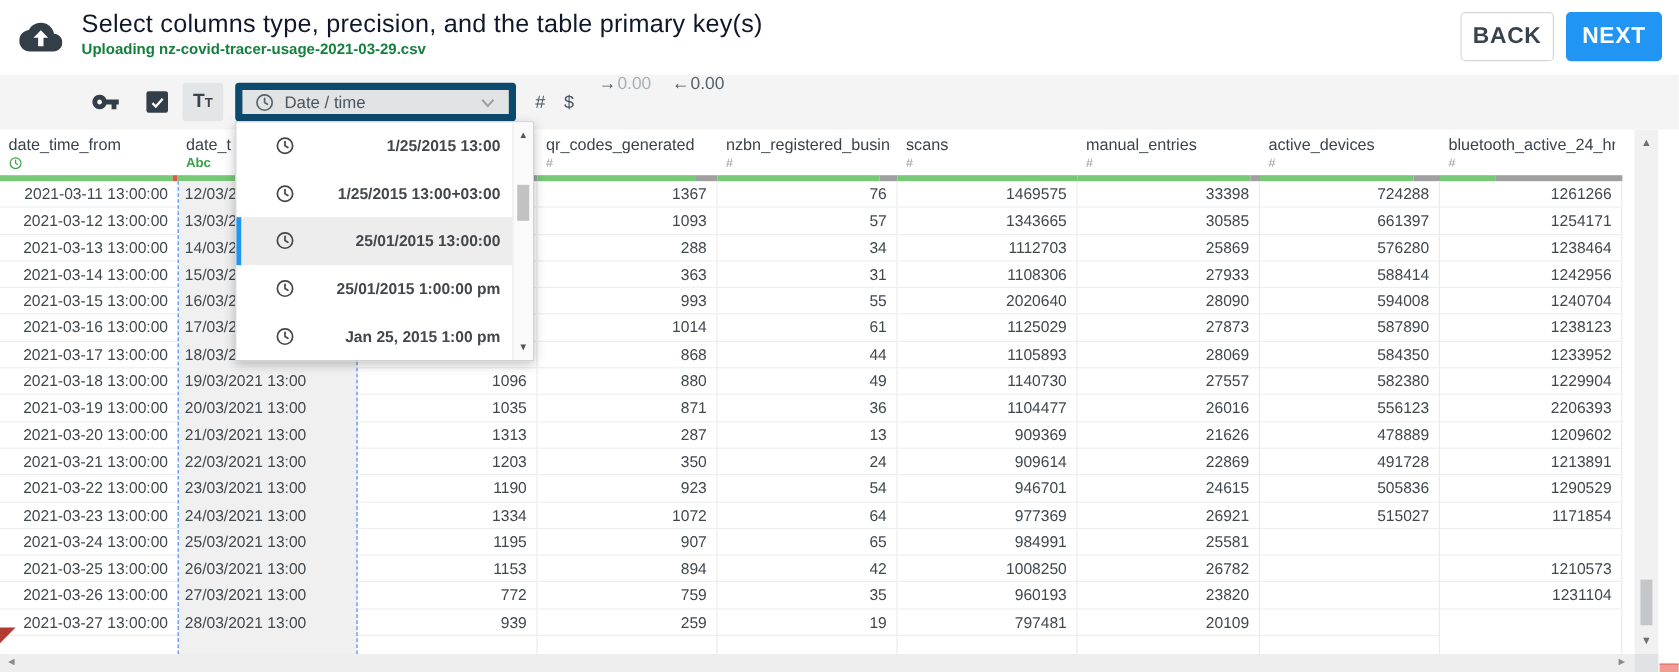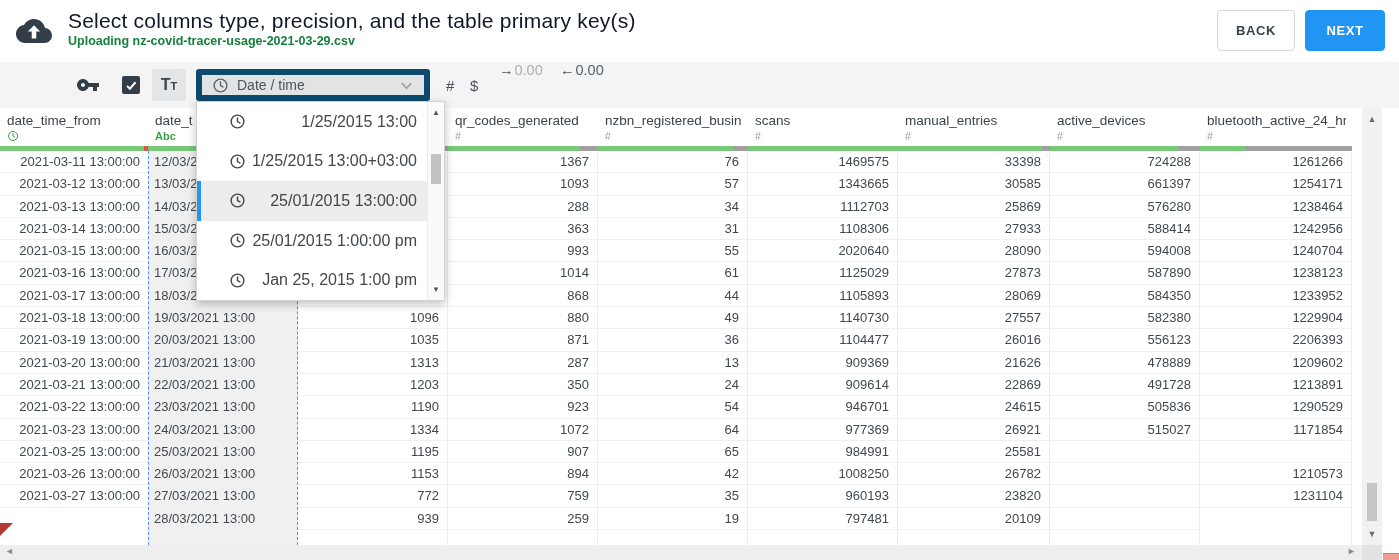--- a/index.html
+++ b/index.html
@@ -4,21 +4,21 @@
 <style>
   * { margin:0; padding:0; box-sizing:border-box; }
   html,body { width:1399px; height:560px; overflow:hidden; }
   body { font-family:"Liberation Sans","DejaVu Sans",sans-serif; background:#fff; color:#40484e; position:relative; }
 
   
   .topbar { position:absolute; left:0; top:0; width:1399px; height:62px; background:#fff; z-index:6; }
   .upload-badge { position:absolute; left:16px; top:13px; width:36px; height:36px; color:#333e49; }
   .page-title { position:absolute; left:68px; top:9px; font-size:21px; color:#0f172a; letter-spacing:.2px; }
   .page-subtitle { position:absolute; left:68px; top:34px; font-size:12.5px; color:#15803d; font-weight:bold; }
-  .btn { position:absolute; top:10px; height:41px; border-radius:4px; font-size:13px; font-weight:bold;
+  .btn { position:absolute; top:10px; height:41px; border-radius:4px; font-size:19px; font-weight:bold;
          letter-spacing:.6px; text-align:center; line-height:39px; cursor:pointer; }
   .btn-back { left:1217px; width:78px; background:#fff; border:1px solid #d4d8da; color:#39434e; }
   .btn-next { left:1305px; width:80px; background:#2095f3; border:1px solid #2095f3; color:#fff; }
 
   
   .toolbar { position:absolute; left:0; top:62px; width:1399px; height:46px; background:#f4f4f5; z-index:4; }
   .tb-item { position:absolute; top:0; height:46px; display:flex; align-items:center; color:#333e49; }
   .key-wrap { left:76px; }
   .cbx { position:absolute; left:122px; top:14px; width:18px; height:18px; background:#333e49; border-radius:2px;
          display:flex; align-items:center; justify-content:center; }
@@ -55,21 +55,21 @@
   .dash-line { position:absolute; top:151px; height:394px; width:0; border-left:1px dashed #4f8ef7; z-index:3; }
   .overflow-tri { position:absolute; left:0; top:523px; width:0; height:0;
                   border-top:13px solid #b23b32; border-right:13px solid transparent; z-index:3; }
 
   
   .dd-menu { position:absolute; left:196px; top:101px; width:249px; height:200px; background:#fff;
              border:1px solid #d2d2d2; box-shadow:0 3px 9px rgba(0,0,0,.25); z-index:7; }
   .dd-list { position:absolute; left:0; top:0; right:17px; bottom:0; }
   .dd-option { height:39.6px; display:flex; align-items:center; padding-left:32px; padding-right:10px;
                position:relative; cursor:pointer; color:#43474b; }
-  .dd-option .opt-label { flex:1; text-align:right; font-size:16px; }
+  .dd-option .opt-label { flex:1; text-align:right; font-size:13px;font-weight:bold; }
   .dd-option.selected { background:#ededed; }
   .dd-option.selected::before { content:""; position:absolute; left:0; top:0; bottom:0; width:4px; background:#2095f3; }
   .dd-scroll { position:absolute; right:0; top:0; bottom:0; width:17px; background:#fafafa; border-left:1px solid #ececec; }
   .dd-scroll .arr { position:absolute; left:0; width:16px; text-align:center; font-size:8px; color:#555; cursor:pointer; }
   .dd-scroll .arr.up { top:6px; } .dd-scroll .arr.down { bottom:6px; }
   .dd-thumb { position:absolute; left:3px; top:52px; width:10px; height:30px; background:#c2c2c2; cursor:pointer; }
 
   
   .vscroll { position:absolute; left:1362px; top:108px; width:20px; height:437px; background:#f1f1f2; z-index:2; }
   .vscroll .arr { position:absolute; left:0; width:20px; text-align:center; font-size:9px; color:#6f6f6f; cursor:pointer; }
@@ -160,20 +160,21 @@
         <div class="cell r">2021-03-14 13:00:00</div>
         <div class="cell r">2021-03-15 13:00:00</div>
         <div class="cell r">2021-03-16 13:00:00</div>
         <div class="cell r">2021-03-17 13:00:00</div>
         <div class="cell r">2021-03-18 13:00:00</div>
         <div class="cell r">2021-03-19 13:00:00</div>
         <div class="cell r">2021-03-20 13:00:00</div>
         <div class="cell r">2021-03-21 13:00:00</div>
         <div class="cell r">2021-03-22 13:00:00</div>
         <div class="cell r">2021-03-23 13:00:00</div>
+        <div class="cell r">2021-03-24 13:00:00</div>
         <div class="cell r">2021-03-25 13:00:00</div>
         <div class="cell r">2021-03-26 13:00:00</div>
         <div class="cell r">2021-03-27 13:00:00</div>
         <div class="cell filler"></div>
       </div>
       <div class="col selected" style="width: 150px;">
         <div class="col-head">
           <div class="col-name">date_t</div>
           <div class="col-sub">
             <span class="abc">Abc</span>

